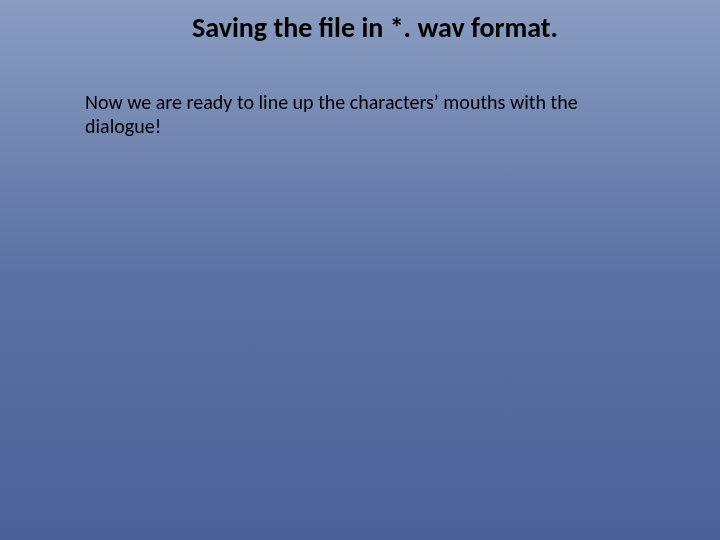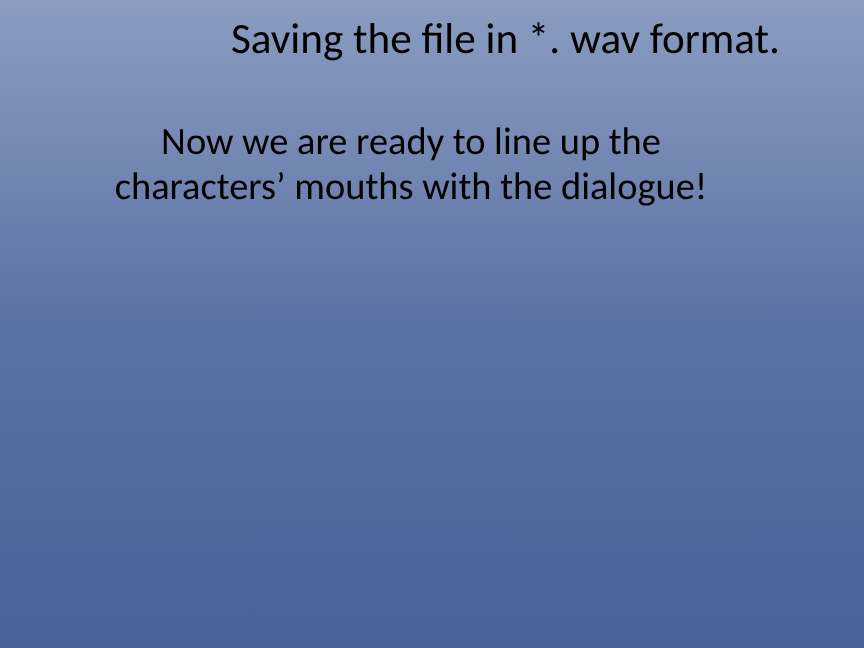--- a/index.html
+++ b/index.html
@@ -12,23 +12,23 @@
   .slide {
     width: 720px;
     height: 540px;
     background: linear-gradient(to bottom, #8a9cc0 0%, #5b72a4 50%, #4a6298 100%);
     font-family: Calibri, "Segoe UI", Arial, sans-serif;
     color: #000000;
     box-sizing: border-box;
     padding: 10px 50px 40px 50px;
   }
   .title {
-    font-size: 36px;
-    font-weight: 400;
-    text-align: right;
+    font-size: 28px;
+    font-weight: 700;
+    text-align: center;
     margin: 0 0 45px 0;
     padding-left: 50px;
     padding-right: 20px;
   }
   .body-area {
     padding-left: 5px;
     padding-right: 30px;
   }
   ul.bullets {
     list-style: none;
@@ -43,25 +43,24 @@
     margin-bottom: 60px;
   }
   ul.bullets li::before {
     content: "•";
     position: absolute;
     left: 6px;
     top: 0px;
     font-size: 22px;
   }
   .followup {
-    font-size: 32px;
+    font-size: 20px;
     line-height: 1.2;
     padding-left: 30px;
     padding-right: 40px;
-    text-align: center;
   }
 </style>
 </head>
 <body>
 
 <div class="slide">
   <h1 class="title">Saving the file in *. wav format.</h1>
   <div class="body-area">
     <div class="followup">Now we are ready to line up the characters’ mouths with the dialogue!</div>
   </div>

